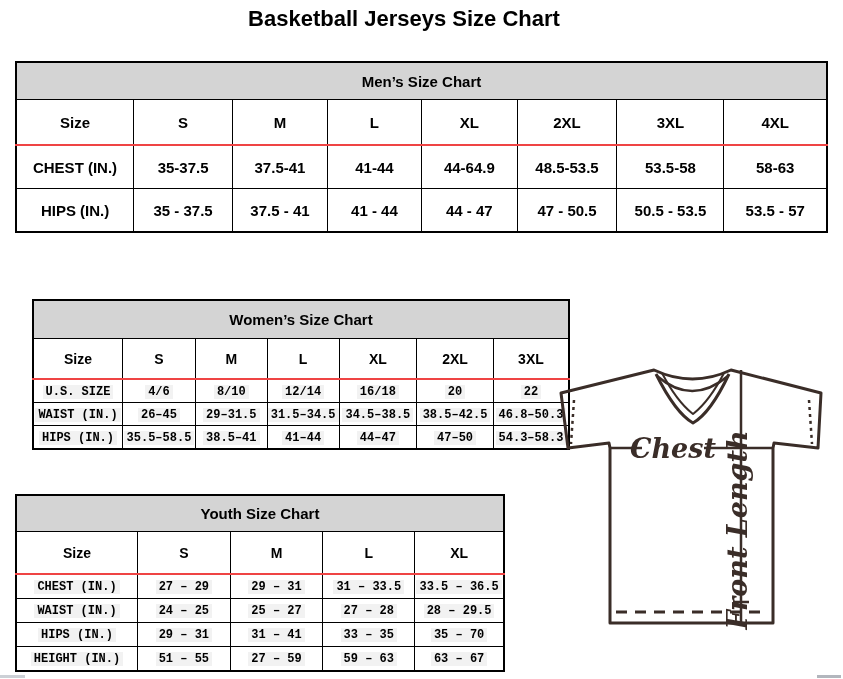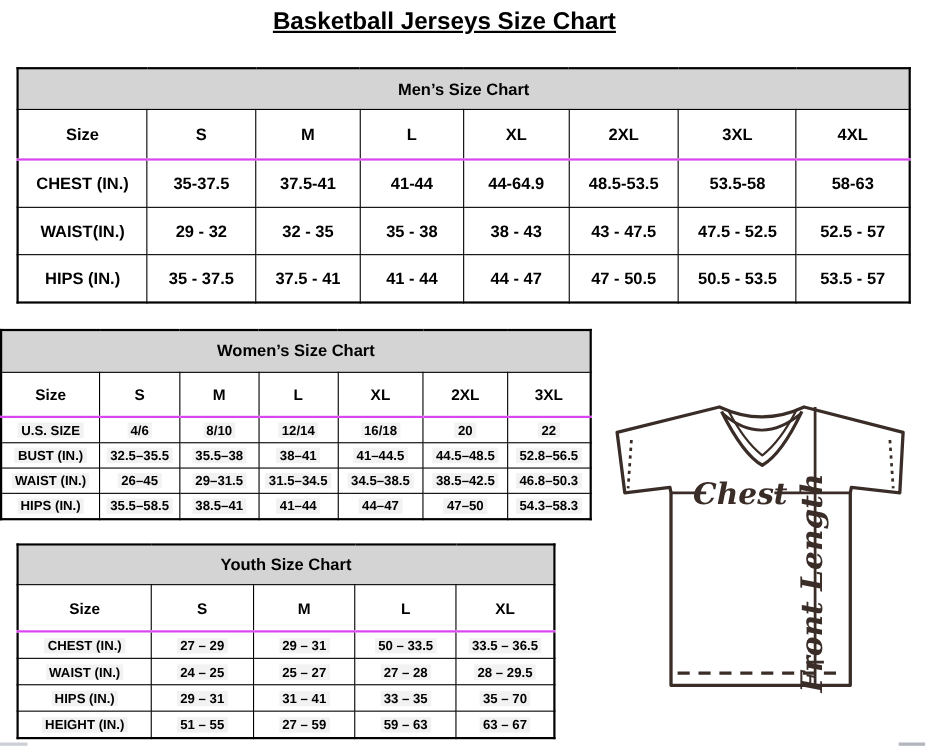--- a/index.html
+++ b/index.html
@@ -12,21 +12,20 @@
     color: #000;
   }
   .page-title {
     position: absolute;
     left: 0; top: 6px; width: 808px;
     margin: 0;
     text-align: center;
     font-size: 22px;
     font-weight: bold;
     letter-spacing: 0px;
-    text-decoration: underline;
   }
   table.size-table {
     position: absolute;
     border-collapse: collapse;
     table-layout: fixed;
     background: #fff;
     border: 2px solid #000;
   }
   table.size-table td {
     border: 1px solid #000;
@@ -35,44 +34,44 @@
     font-weight: bold;
     padding: 0;
     overflow: hidden;
     white-space: nowrap;
   }
   td.bar-cell {
     background: #d4d4d4;
     border-bottom: 2px solid #000;
     font-size: 15px;
   }
-  tr.head-row td { border-bottom: 2px solid #d946ef; }
+  tr.head-row td { border-bottom: 2px solid #ef4444; }
 
   
   .mens { left: 15px; top: 61px; width: 813px; }
   .mens td.bar-cell { height: 36px; }
   .mens tr.head-row td { height: 44px; font-size: 15px; }
   .mens tr.data-row td { height: 42px; font-size: 15px; }
   .mens td.row-label { font-size: 13px; }
 
   
-  .womens { left: 0; top: 299px; width: 538px; }
+  .womens { left: 32px; top: 299px; width: 538px; }
   .womens td.bar-cell { height: 37px; }
   .womens tr.head-row td { height: 39px; font-size: 14px; }
   .womens tr.data-row td { height: 22px; font-size: 12px; }
   .womens td.row-label { font-size: 11px; }
 
   
   .youth { left: 15px; top: 494px; width: 490px; }
   .youth td.bar-cell { height: 35px; }
   .youth tr.head-row td { height: 41px; font-size: 14px; }
   .youth tr.data-row td { height: 23px; font-size: 12px; }
   .youth td.row-label { font-size: 11px; }
 
-  .hl { background: #f2f2f2; padding: 0 3px; }
+  .hl { background: #f2f2f2; padding: 0 3px; font-family: Liberation Mono, monospace; }
 
   .jersey-wrap {
     position: absolute;
     left: 552px; top: 362px;
     width: 288px; height: 272px;
   }
   .jersey-wrap svg { display: block; }
   .jersey-label {
     font-family: "DejaVu Serif", serif;
     font-style: italic;
@@ -121,30 +120,20 @@
       <td class="row-label">CHEST (IN.)</td>
       <td>35-37.5</td>
       <td>37.5-41</td>
       <td>41-44</td>
       <td>44-64.9</td>
       <td>48.5-53.5</td>
       <td>53.5-58</td>
       <td>58-63</td>
     </tr>
     <tr class="data-row">
-      <td class="row-label">WAIST(IN.)</td>
-      <td>29 - 32</td>
-      <td>32 - 35</td>
-      <td>35 - 38</td>
-      <td>38 - 43</td>
-      <td>43 - 47.5</td>
-      <td>47.5 - 52.5</td>
-      <td>52.5 - 57</td>
-    </tr>
-    <tr class="data-row">
       <td class="row-label">HIPS (IN.)</td>
       <td>35 - 37.5</td>
       <td>37.5 - 41</td>
       <td>41 - 44</td>
       <td>44 - 47</td>
       <td>47 - 50.5</td>
       <td>50.5 - 53.5</td>
       <td>53.5 - 57</td>
     </tr>
   </tbody>
@@ -176,29 +165,20 @@
     <tr class="data-row">
       <td class="row-label"><span class="hl">U.S. SIZE</span></td>
       <td><span class="hl">4/6</span></td>
       <td><span class="hl">8/10</span></td>
       <td><span class="hl">12/14</span></td>
       <td><span class="hl">16/18</span></td>
       <td><span class="hl">20</span></td>
       <td><span class="hl">22</span></td>
     </tr>
     <tr class="data-row">
-      <td class="row-label"><span class="hl">BUST (IN.)</span></td>
-      <td><span class="hl">32.5–35.5</span></td>
-      <td><span class="hl">35.5–38</span></td>
-      <td><span class="hl">38–41</span></td>
-      <td><span class="hl">41–44.5</span></td>
-      <td><span class="hl">44.5–48.5</span></td>
-      <td><span class="hl">52.8–56.5</span></td>
-    </tr>
-    <tr class="data-row">
       <td class="row-label"><span class="hl">WAIST (IN.)</span></td>
       <td><span class="hl">26–45</span></td>
       <td><span class="hl">29–31.5</span></td>
       <td><span class="hl">31.5–34.5</span></td>
       <td><span class="hl">34.5–38.5</span></td>
       <td><span class="hl">38.5–42.5</span></td>
       <td><span class="hl">46.8–50.3</span></td>
     </tr>
     <tr class="data-row">
       <td class="row-label"><span class="hl">HIPS (IN.)</span></td>
@@ -228,21 +208,21 @@
       <td>Size</td>
       <td>S</td>
       <td>M</td>
       <td>L</td>
       <td>XL</td>
     </tr>
     <tr class="data-row">
       <td class="row-label"><span class="hl">CHEST (IN.)</span></td>
       <td><span class="hl">27 – 29</span></td>
       <td><span class="hl">29 – 31</span></td>
-      <td><span class="hl">50 – 33.5</span></td>
+      <td><span class="hl">31 – 33.5</span></td>
       <td><span class="hl">33.5 – 36.5</span></td>
     </tr>
     <tr class="data-row">
       <td class="row-label"><span class="hl">WAIST (IN.)</span></td>
       <td><span class="hl">24 – 25</span></td>
       <td><span class="hl">25 – 27</span></td>
       <td><span class="hl">27 – 28</span></td>
       <td><span class="hl">28 – 29.5</span></td>
     </tr>
     <tr class="data-row">

